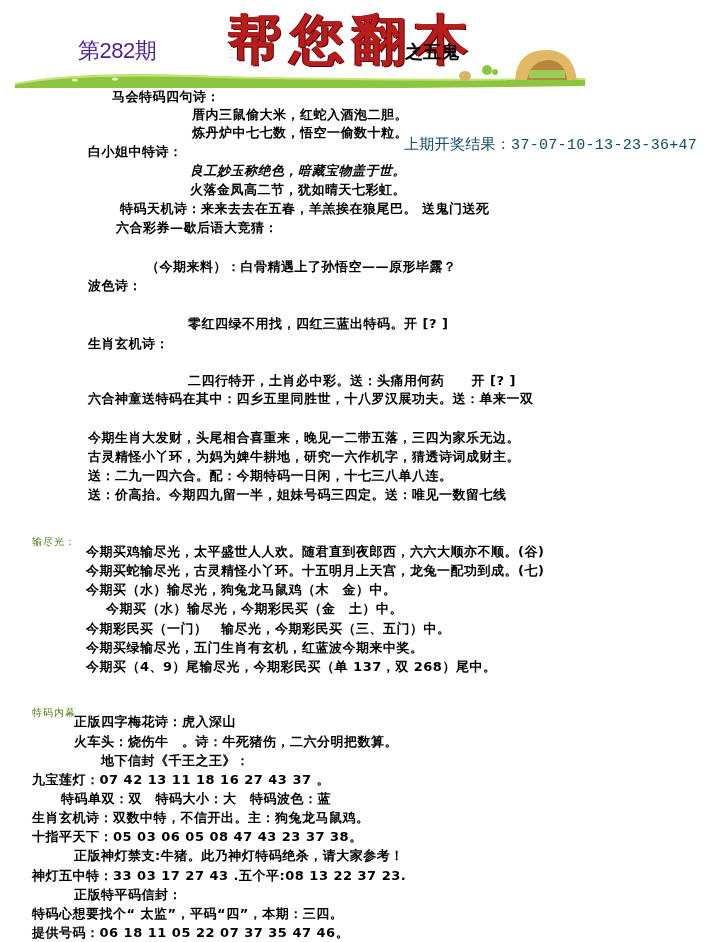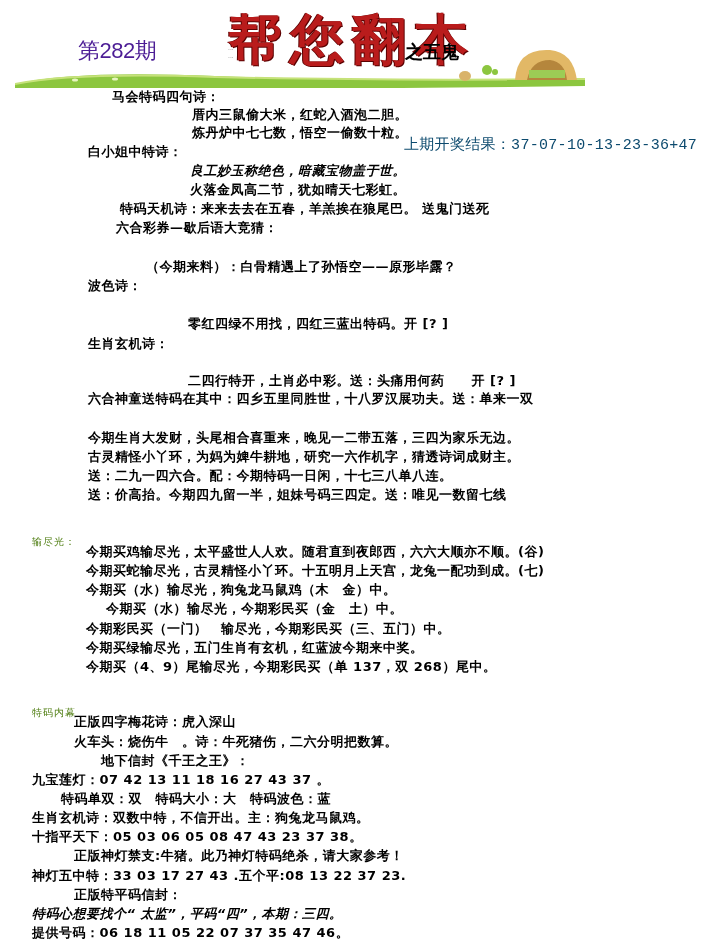--- a/index.html
+++ b/index.html
@@ -80,14 +80,14 @@
 <div class="abs b" style="left:74px;top:713px;">正版四字梅花诗：虎入深山</div>
 <div class="abs b" style="left:74px;top:733px;">火车头：烧伤牛　。诗：牛死猪伤，二六分明把数算。</div>
 <div class="abs b" style="left:101px;top:752px;">地下信封《千王之王》：</div>
 <div class="abs b" style="left:32px;top:771px;">九宝莲灯：07 42 13 11 18 16 27 43 37 。</div>
 <div class="abs b" style="left:32px;top:790px;margin-left:29px;">特码单双：双　特码大小：大　特码波色：蓝</div>
 <div class="abs b" style="left:32px;top:809px;">生肖玄机诗：双数中特，不信开出。主：狗兔龙马鼠鸡。</div>
 <div class="abs b" style="left:32px;top:828px;">十指平天下：05 03 06 05 08 47 43 23 37 38。</div>
 <div class="abs b" style="left:74px;top:847px;text-align:center;">正版神灯禁支:牛猪。此乃神灯特码绝杀，请大家参考！</div>
 <div class="abs b" style="left:32px;top:867px;">神灯五中特：33 03 17 27 43 .五个平:08 13 22 37 23.</div>
 <div class="abs b" style="left:74px;top:886px;">正版特平码信封：</div>
-<div class="abs b" style="left:32px;top:905px;font-style:italic;">特码心想要找个“ 太监”，平码“四”，本期：三四。</div>
+<div class="abs b" style="left:32px;top:905px;">特码心想要找个“ 太监”，平码“四”，本期：三四。</div>
 <div class="abs b" style="left:32px;top:924px;">提供号码：06 18 11 05 22 07 37 35 47 46。</div>
 
 </body></html>

